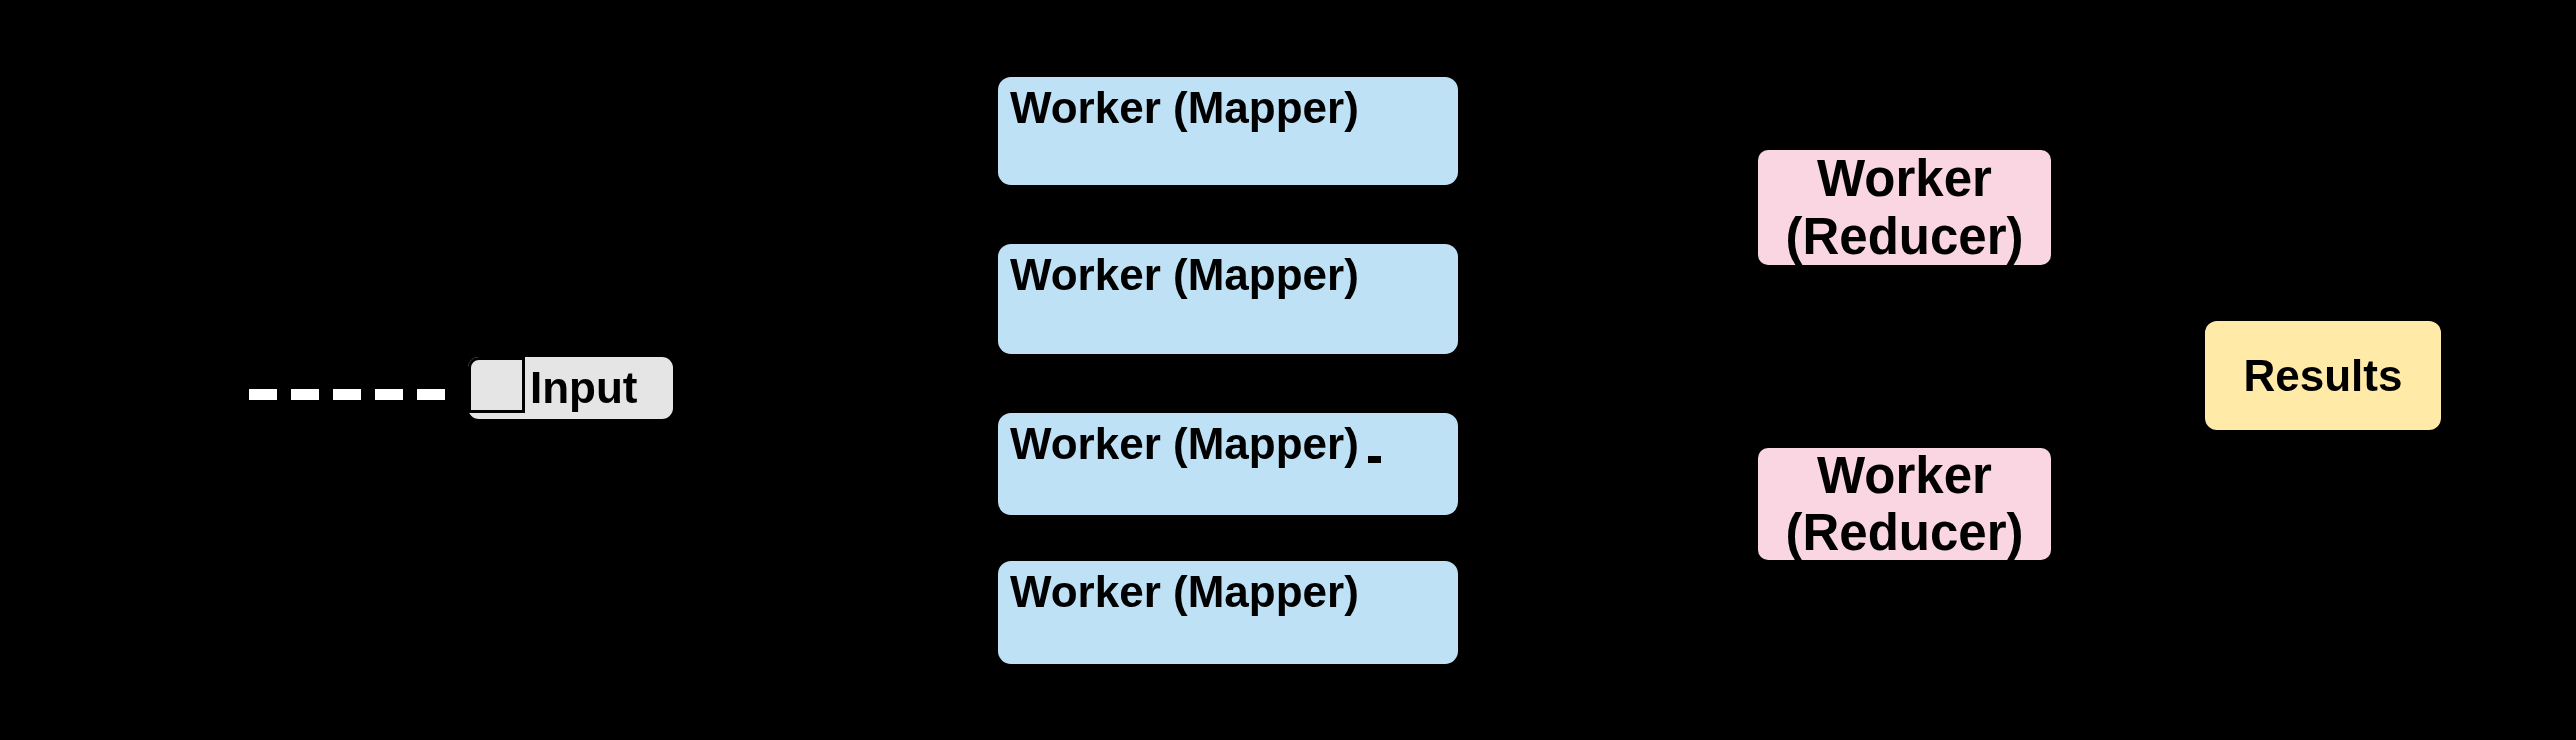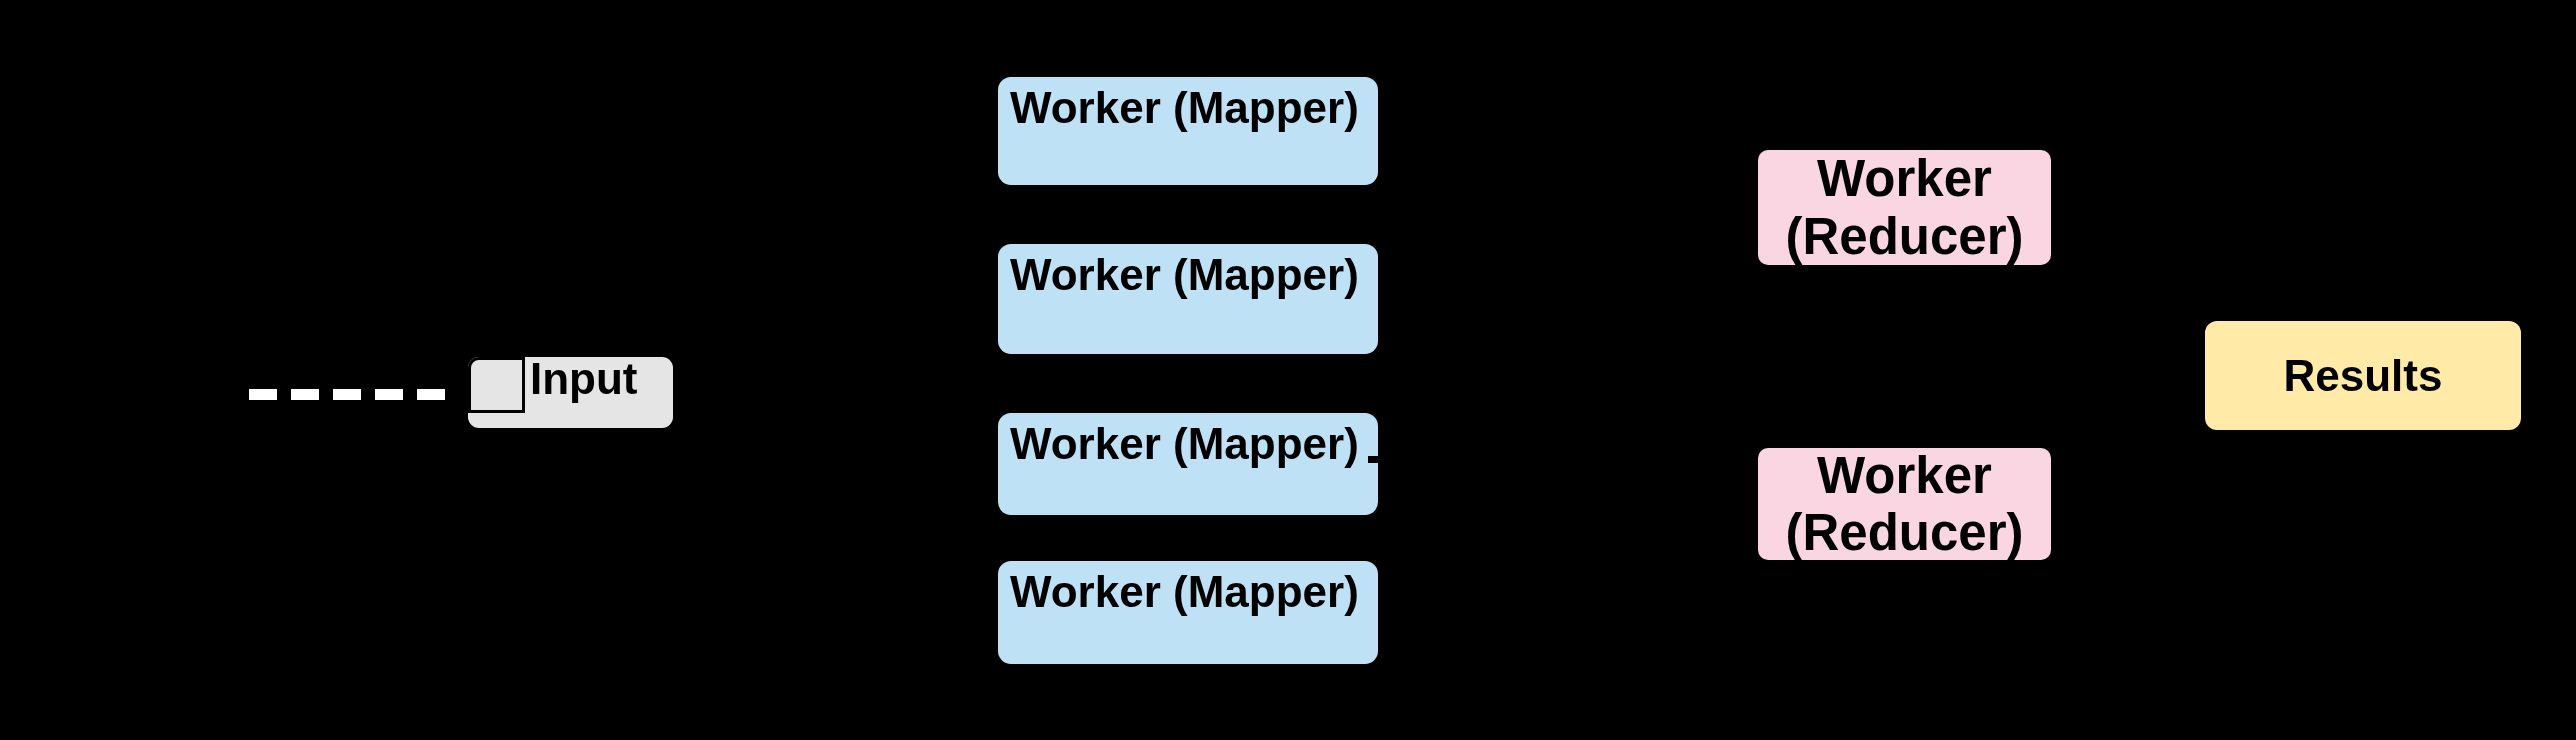--- a/index.html
+++ b/index.html
@@ -35,46 +35,46 @@
     box-sizing: border-box;
     color: var(--text, #000000);
     font-weight: bold;
   }
 
   
   .node.input {
     left: 468px;
     top: 357px;
     width: 205px;
-    height: 71px;
+    height: 62px;
     background: var(--input-fill, #e5e5e5);
     border-radius: 11px;
     display: flex;
-    align-items: flex-start;
+    align-items: center;
   }
   .input-tab {
     position: absolute;
     left: 0;
     top: 0;
     width: 57px;
     height: 56px;
     box-sizing: border-box;
     border: 3px solid #000;
     border-top-left-radius: 11px;
   }
   .node.input .label {
     margin-left: 62px;
     font-size: 44px;
     line-height: 1;
   }
 
   
   .node.mapper {
     left: 998px;
-    width: 380px;
+    width: 460px;
     background: var(--mapper-fill, #bfe1f6);
     border-radius: 13px;
     padding: 6px 12px;
     font-size: 44px;
     line-height: 1.15;
     text-align: left;
     white-space: nowrap;
   }
   .node.mapper.m1 { top: 77px;  height: 108px; }
   .node.mapper.m2 { top: 244px; height: 110px; }
@@ -96,21 +96,21 @@
     line-height: 1.12;
     padding: 4px 28px;
   }
   .node.reducer.r1 { top: 150px; }
   .node.reducer.r2 { top: 448px; height: 112px; }
 
   
   .node.results {
     left: 2205px;
     top: 321px;
-    width: 316px;
+    width: 236px;
     height: 109px;
     background: var(--results-fill, #ffeaa7);
     border-radius: 12px;
     display: flex;
     align-items: center;
     justify-content: center;
     font-size: 44px;
   }
 
   

